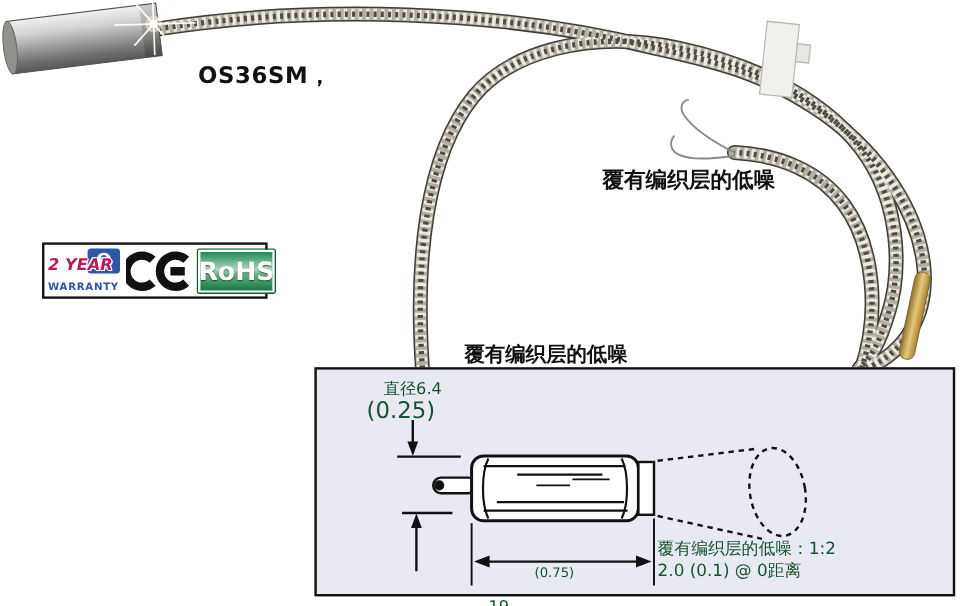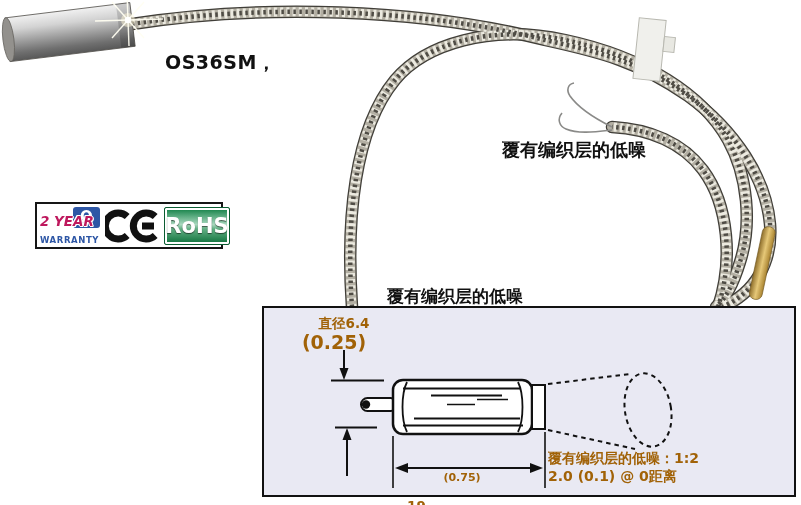--- a/index.html
+++ b/index.html
@@ -41,21 +41,21 @@
     background:linear-gradient(180deg,#0e7e43 0%,#a9d9bf 46%,#63b084 58%,#0c6f3a 100%);
     border:1px solid #0a5c31;border-radius:2px;box-shadow:inset 0 0 0 2px #fff;
     color:#fff;font-size:21px;font-weight:bold;text-shadow:0 1px 1px rgba(0,0,0,.55);
   }
   
   #diagram{
     left:262px;top:306px;width:534px;height:191px;z-index:2;box-sizing:border-box;
     background:#e9e9f3;border:2px solid #111;
   }
   #diagram svg{position:absolute;left:0;top:0;}
-  .dlbl{position:absolute;font-weight:bold;color:#a16207;white-space:nowrap;}
+  .dlbl{position:absolute;font-weight:normal;color:#14532d;white-space:nowrap;}
   #dgm-title{left:0;right:0;top:8px;text-align:center;font-size:17px;}
   #dia-mm{left:38px;top:7px;width:84px;text-align:center;font-size:13.5px;}
   #dia-in{left:28px;top:23px;width:84px;text-align:center;font-size:19px;}
   #len-mm{left:143px;top:142px;width:84px;font-size:13.5px;margin-top:48px;}
   #len-in{left:156px;top:163px;width:84px;text-align:center;font-size:11px;}
   #spot-note{left:284px;top:141px;font-size:14px;line-height:18px;}
 </style>
 </head>
 <body>
 

